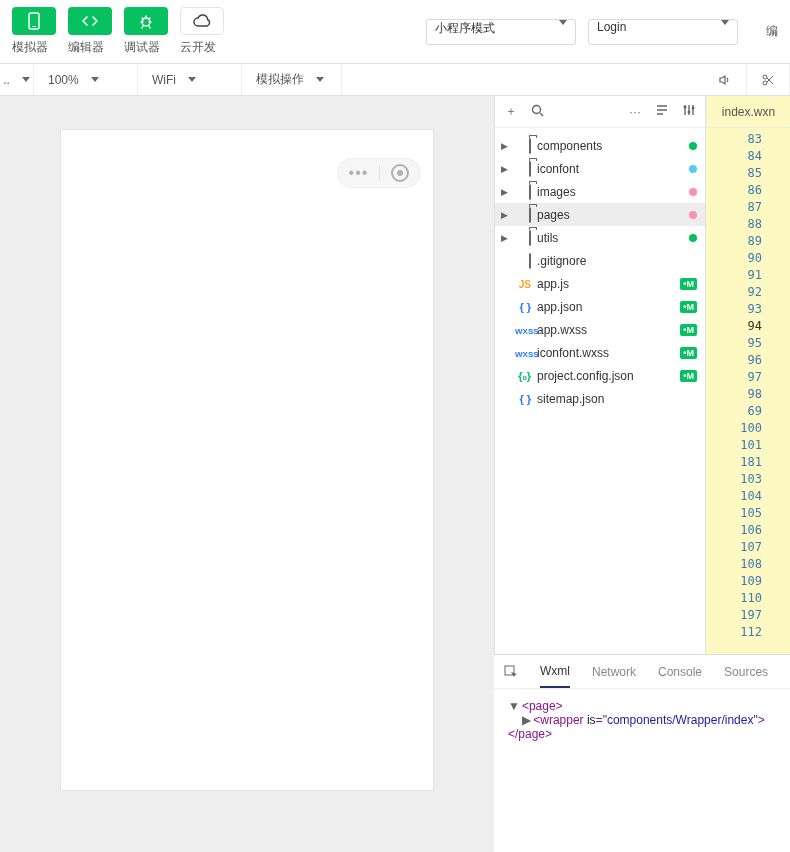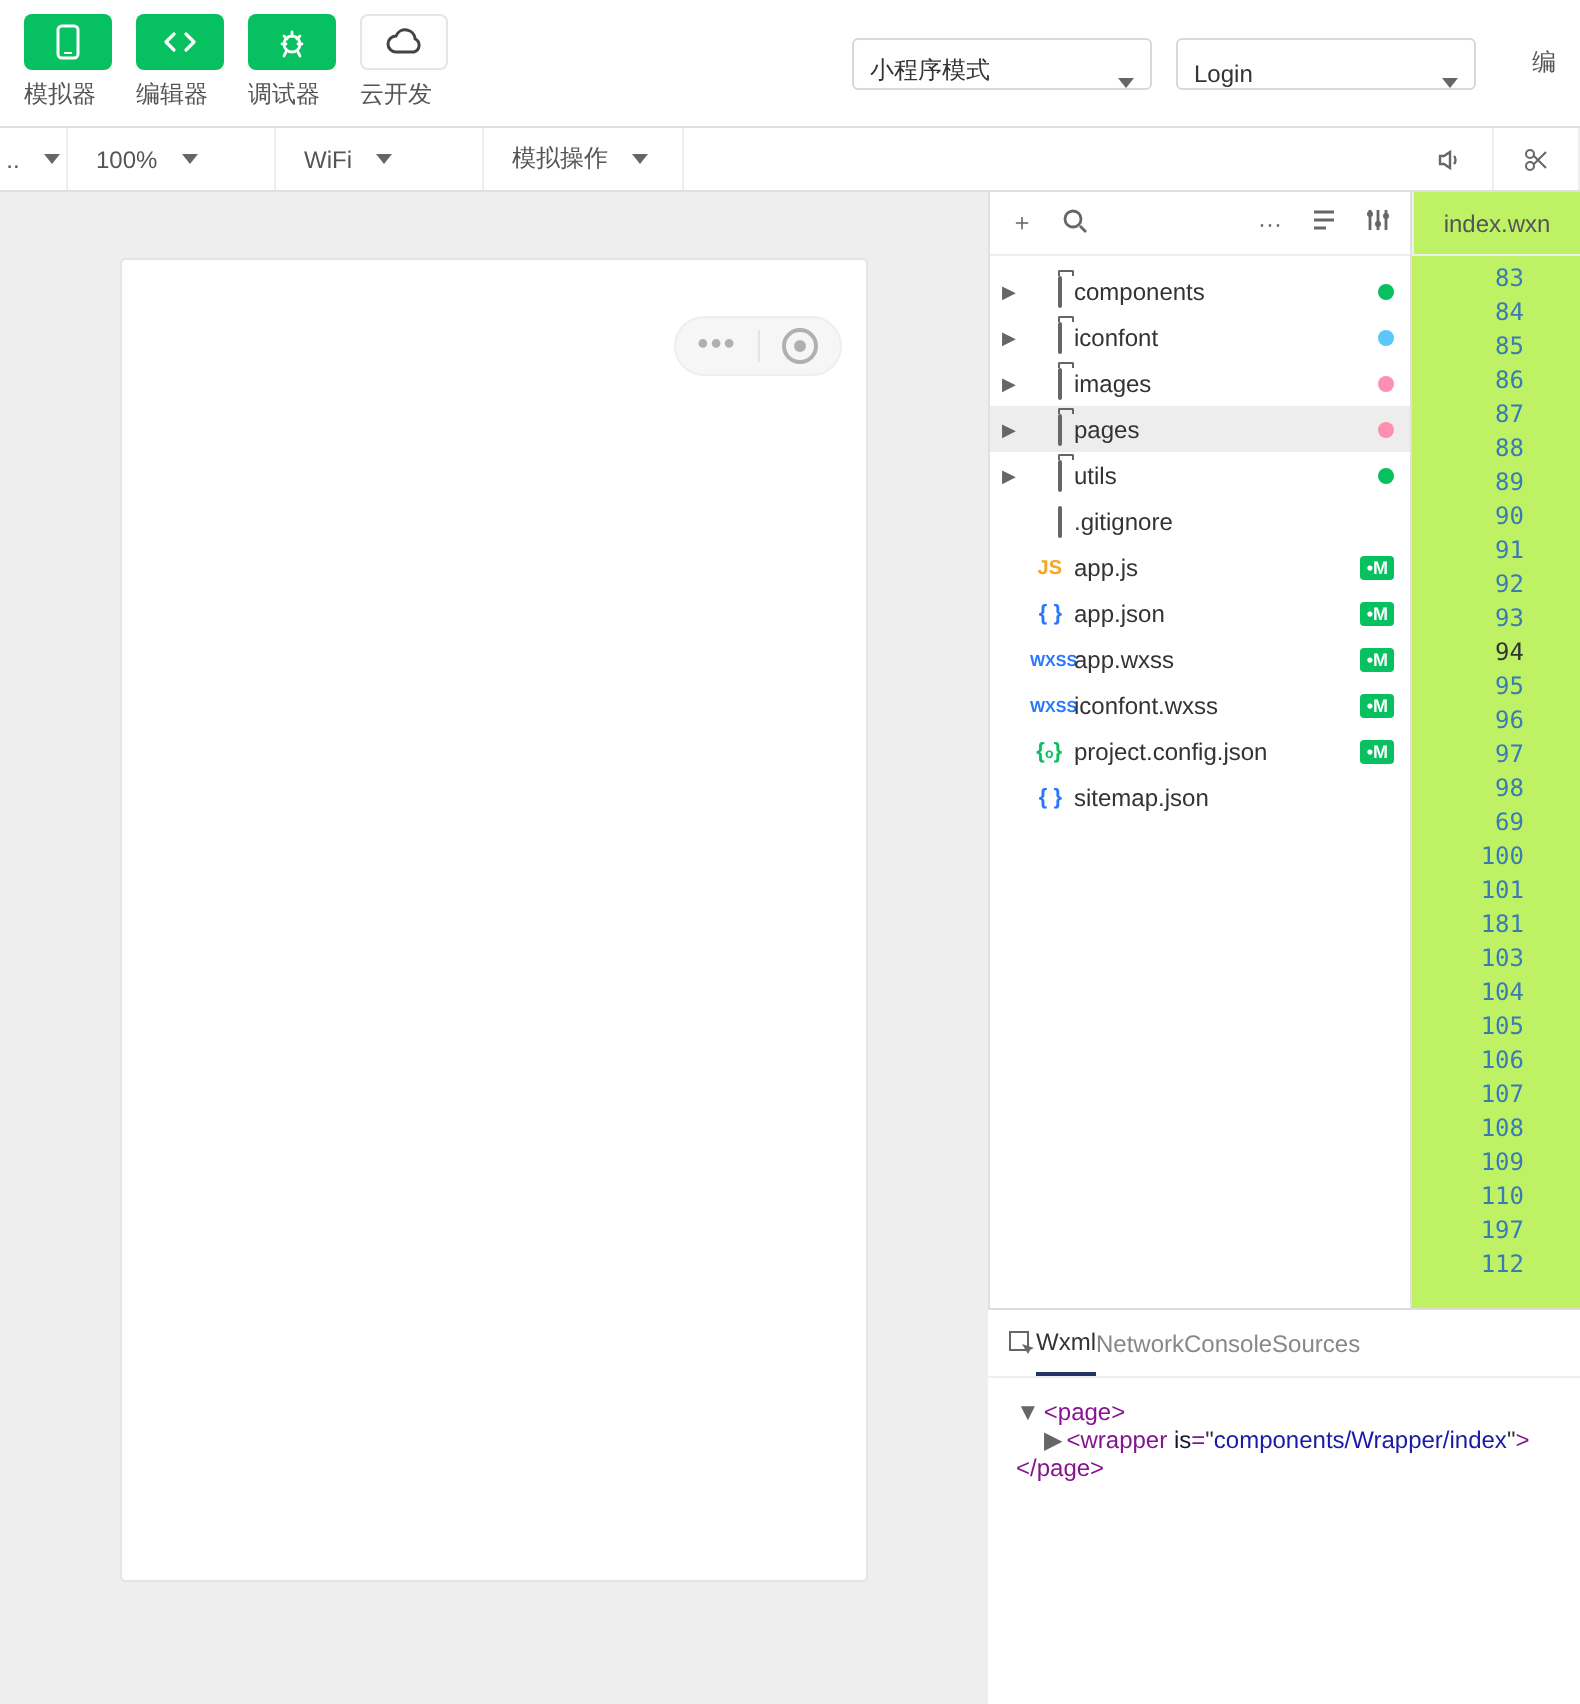--- a/index.html
+++ b/index.html
@@ -5,21 +5,21 @@
 *{box-sizing:border-box;margin:0;padding:0;font-family:-apple-system,BlinkMacSystemFont,"Segoe UI","Microsoft YaHei",sans-serif;font-size:12px}
 body{width:790px;height:852px;background:#eeeeee;overflow:hidden;color:#333}
 .toolbar{height:64px;background:#fff;display:flex;align-items:center;padding:0 12px;border-bottom:1px solid #e0e0e0}
 .tool-group{display:flex;gap:12px}
 .tool{display:flex;flex-direction:column;gap:4px;cursor:pointer}
 .tool-btn{width:44px;height:28px;border-radius:4px;display:flex;align-items:center;justify-content:center;color:#fff}
 .green{background:#07c160}
 .white{background:#fff;color:#444;border:1px solid #e5e5e5}
 .tool-label{font-size:12px;color:#555}
 .top-right{margin-left:auto;display:flex;gap:12px;align-items:center}
-.select{height:26px;min-width:150px;background:#fff;border:1px solid #d9d9d9;border-radius:3px;display:flex;align-items:flex-end;padding:0 8px;justify-content:space-between;cursor:pointer}
+.select{height:26px;min-width:150px;background:#fff;border:1px solid #d9d9d9;border-radius:3px;display:flex;align-items:flex-start;padding:0 8px;justify-content:space-between;cursor:pointer}
 .chev::after{content:"";border-left:4px solid transparent;border-right:4px solid transparent;border-top:5px solid #666;margin-left:6px}
 .dropbar{height:32px;background:#fff;border-bottom:1px solid #e0e0e0;display:flex;align-items:center}
 .drop{height:100%;display:flex;align-items:center;padding:0 14px;border-right:1px solid #eee;cursor:pointer;gap:6px;color:#555}
 .spacer{flex:1}
 .ic{width:14px;height:14px;display:flex;align-items:center;justify-content:center;color:#666}
 .editor-row{display:flex;height:calc(852px - 64px - 32px)}
 .sim-col{width:494px;display:flex;flex-direction:column;align-items:center;padding:34px 0 0 0;background:#eeeeee;position:relative}
 .sim{width:372px;height:660px;background:#fff;border-radius:2px;box-shadow:0 0 0 1px #e5e5e5;position:relative}
 .capsule{position:absolute;top:28px;right:12px;width:84px;height:30px;border-radius:18px;background:#f6f6f6;display:flex;align-items:center;justify-content:center;gap:0;border:1px solid #eee}
 .capsule .dots{width:40px;display:flex;align-items:center;justify-content:center;color:#b0b0b0;font-size:16px;letter-spacing:1px}
@@ -35,28 +35,28 @@
 .fi{height:23px;display:flex;align-items:center;padding:0 8px 0 6px;cursor:pointer;gap:6px}
 .fi.selected{background:#ededed}
 .fi .arrow{width:8px;color:#666;font-size:9px}
 .fi .fic{width:16px;text-align:right;font-size:11px}
 .fi .nm{flex:1;color:#333}
 .fi .dot{width:8px;height:8px;border-radius:50%}
 .fi .badge{background:#07c160;color:#fff;font-size:9px;padding:1px 3px;border-radius:2px;font-weight:600}
 .folder-ic{width:14px;height:11px;border:1.5px solid #666;border-radius:1px;position:relative}
 .folder-ic::before{content:"";position:absolute;top:-4px;left:-1.5px;width:6px;height:2px;border:1.5px solid #666;border-bottom:none;border-radius:1px 1px 0 0}
 .file-ic{width:11px;height:14px;border:1.5px solid #666;border-radius:1px}
-.ln-col{width:84px;background:#bef264;display:flex;flex-direction:column}
+.ln-col{width:84px;background:#fef9c3;display:flex;flex-direction:column}
 .ln-head{height:32px;border-bottom:1px solid #eee;display:flex;align-items:center;justify-content:center;color:#555;font-size:12px;border-left:1px solid #eee}
 .ln-list{flex:1;overflow:hidden;padding:4px 0}
 .ln{height:17px;text-align:right;padding-right:28px;color:#3b7bb5;font-family:Consolas,monospace}
 .ln.dark{color:#333;font-weight:400}
 .pathbar{height:22px;border-top:1px solid #eee;padding:0 6px;display:flex;align-items:center;color:#555;font-size:12px;overflow:hidden}
 .dev-panel{position:absolute;left:494px;right:0;top:calc(64px + 32px + 558px);bottom:0;background:#fff;border-top:1px solid #ddd;display:flex;flex-direction:column}
-.dev-tabs{height:34px;display:flex;align-items:center;padding:0 10px;border-bottom:1px solid #eee}
+.dev-tabs{height:34px;display:flex;align-items:center;padding:0 10px;gap:22px;border-bottom:1px solid #eee}
 .dev-tabs .t{color:#888;cursor:pointer;padding:8px 0}
 .dev-tabs .t.active{color:#333;border-bottom:2px solid #236}
 .dev-body{flex:1;padding:10px 14px;font-family:Consolas,monospace;font-size:12px;overflow:auto}
 .tag{color:#881391}
 .attr{color:#0f172a}
 .val{color:#1a1aa6}
 .arrow-s{color:#666;margin-right:2px}
 </style>
 </head>
 <body>

